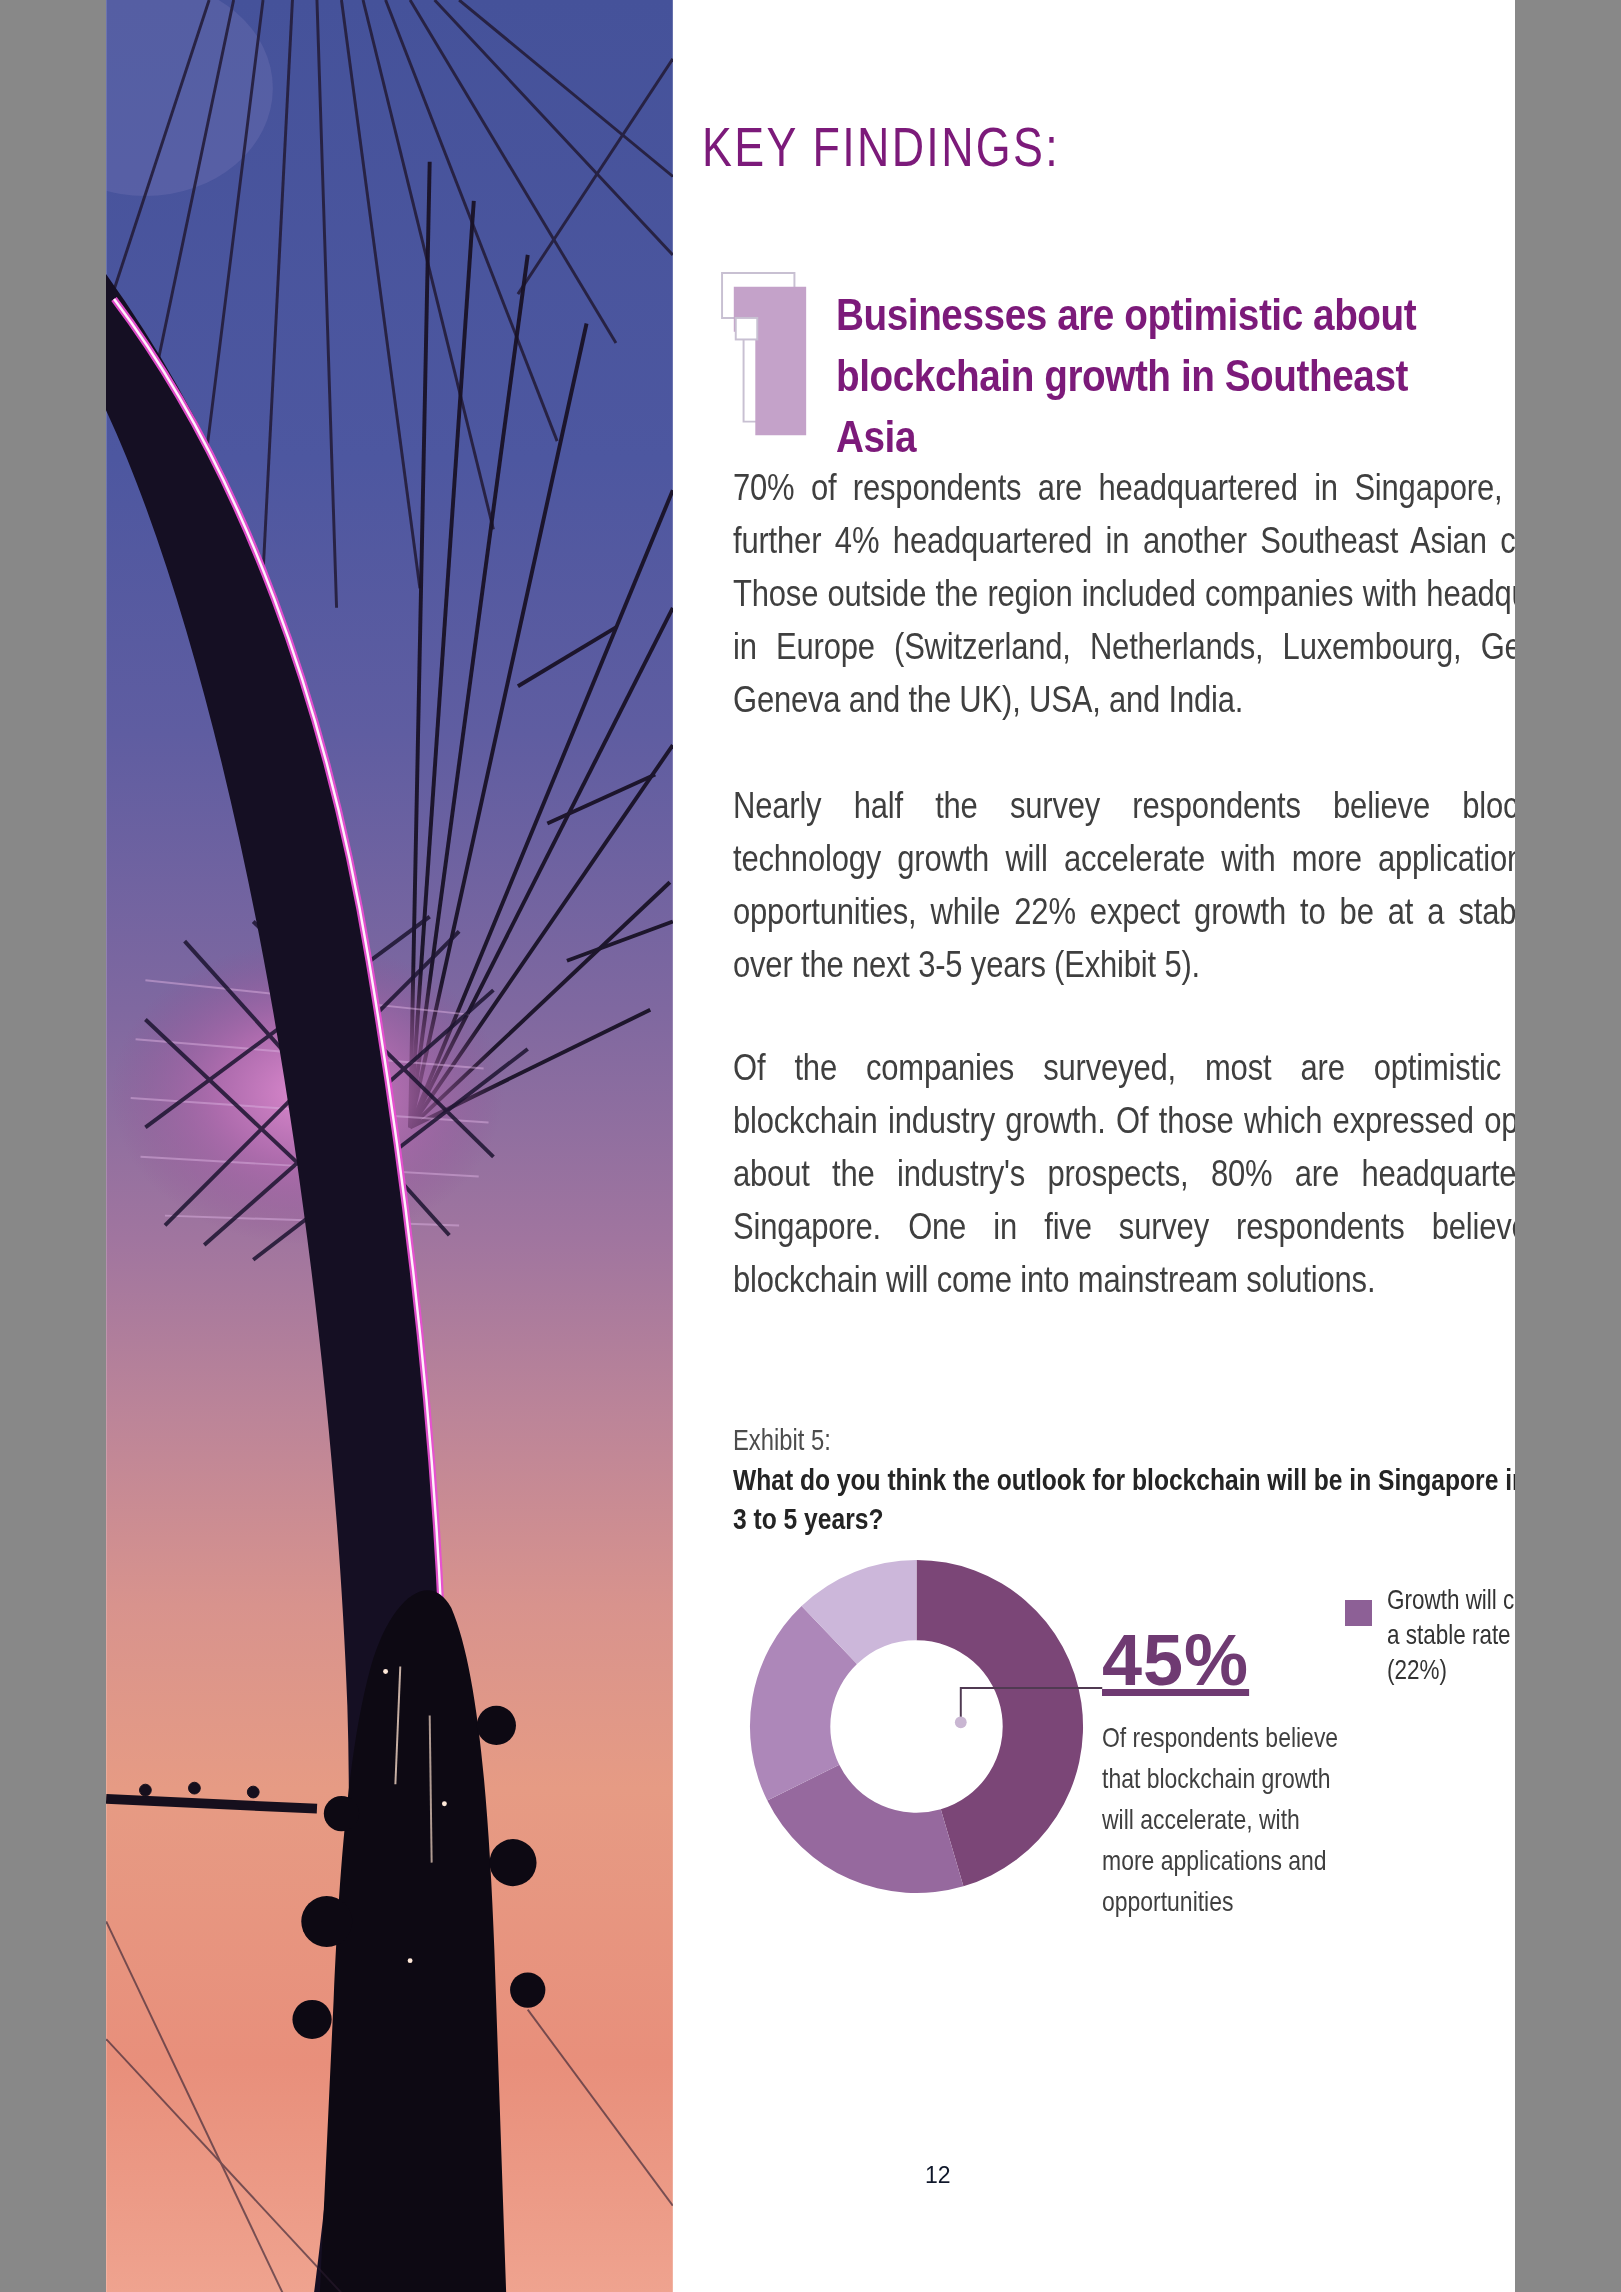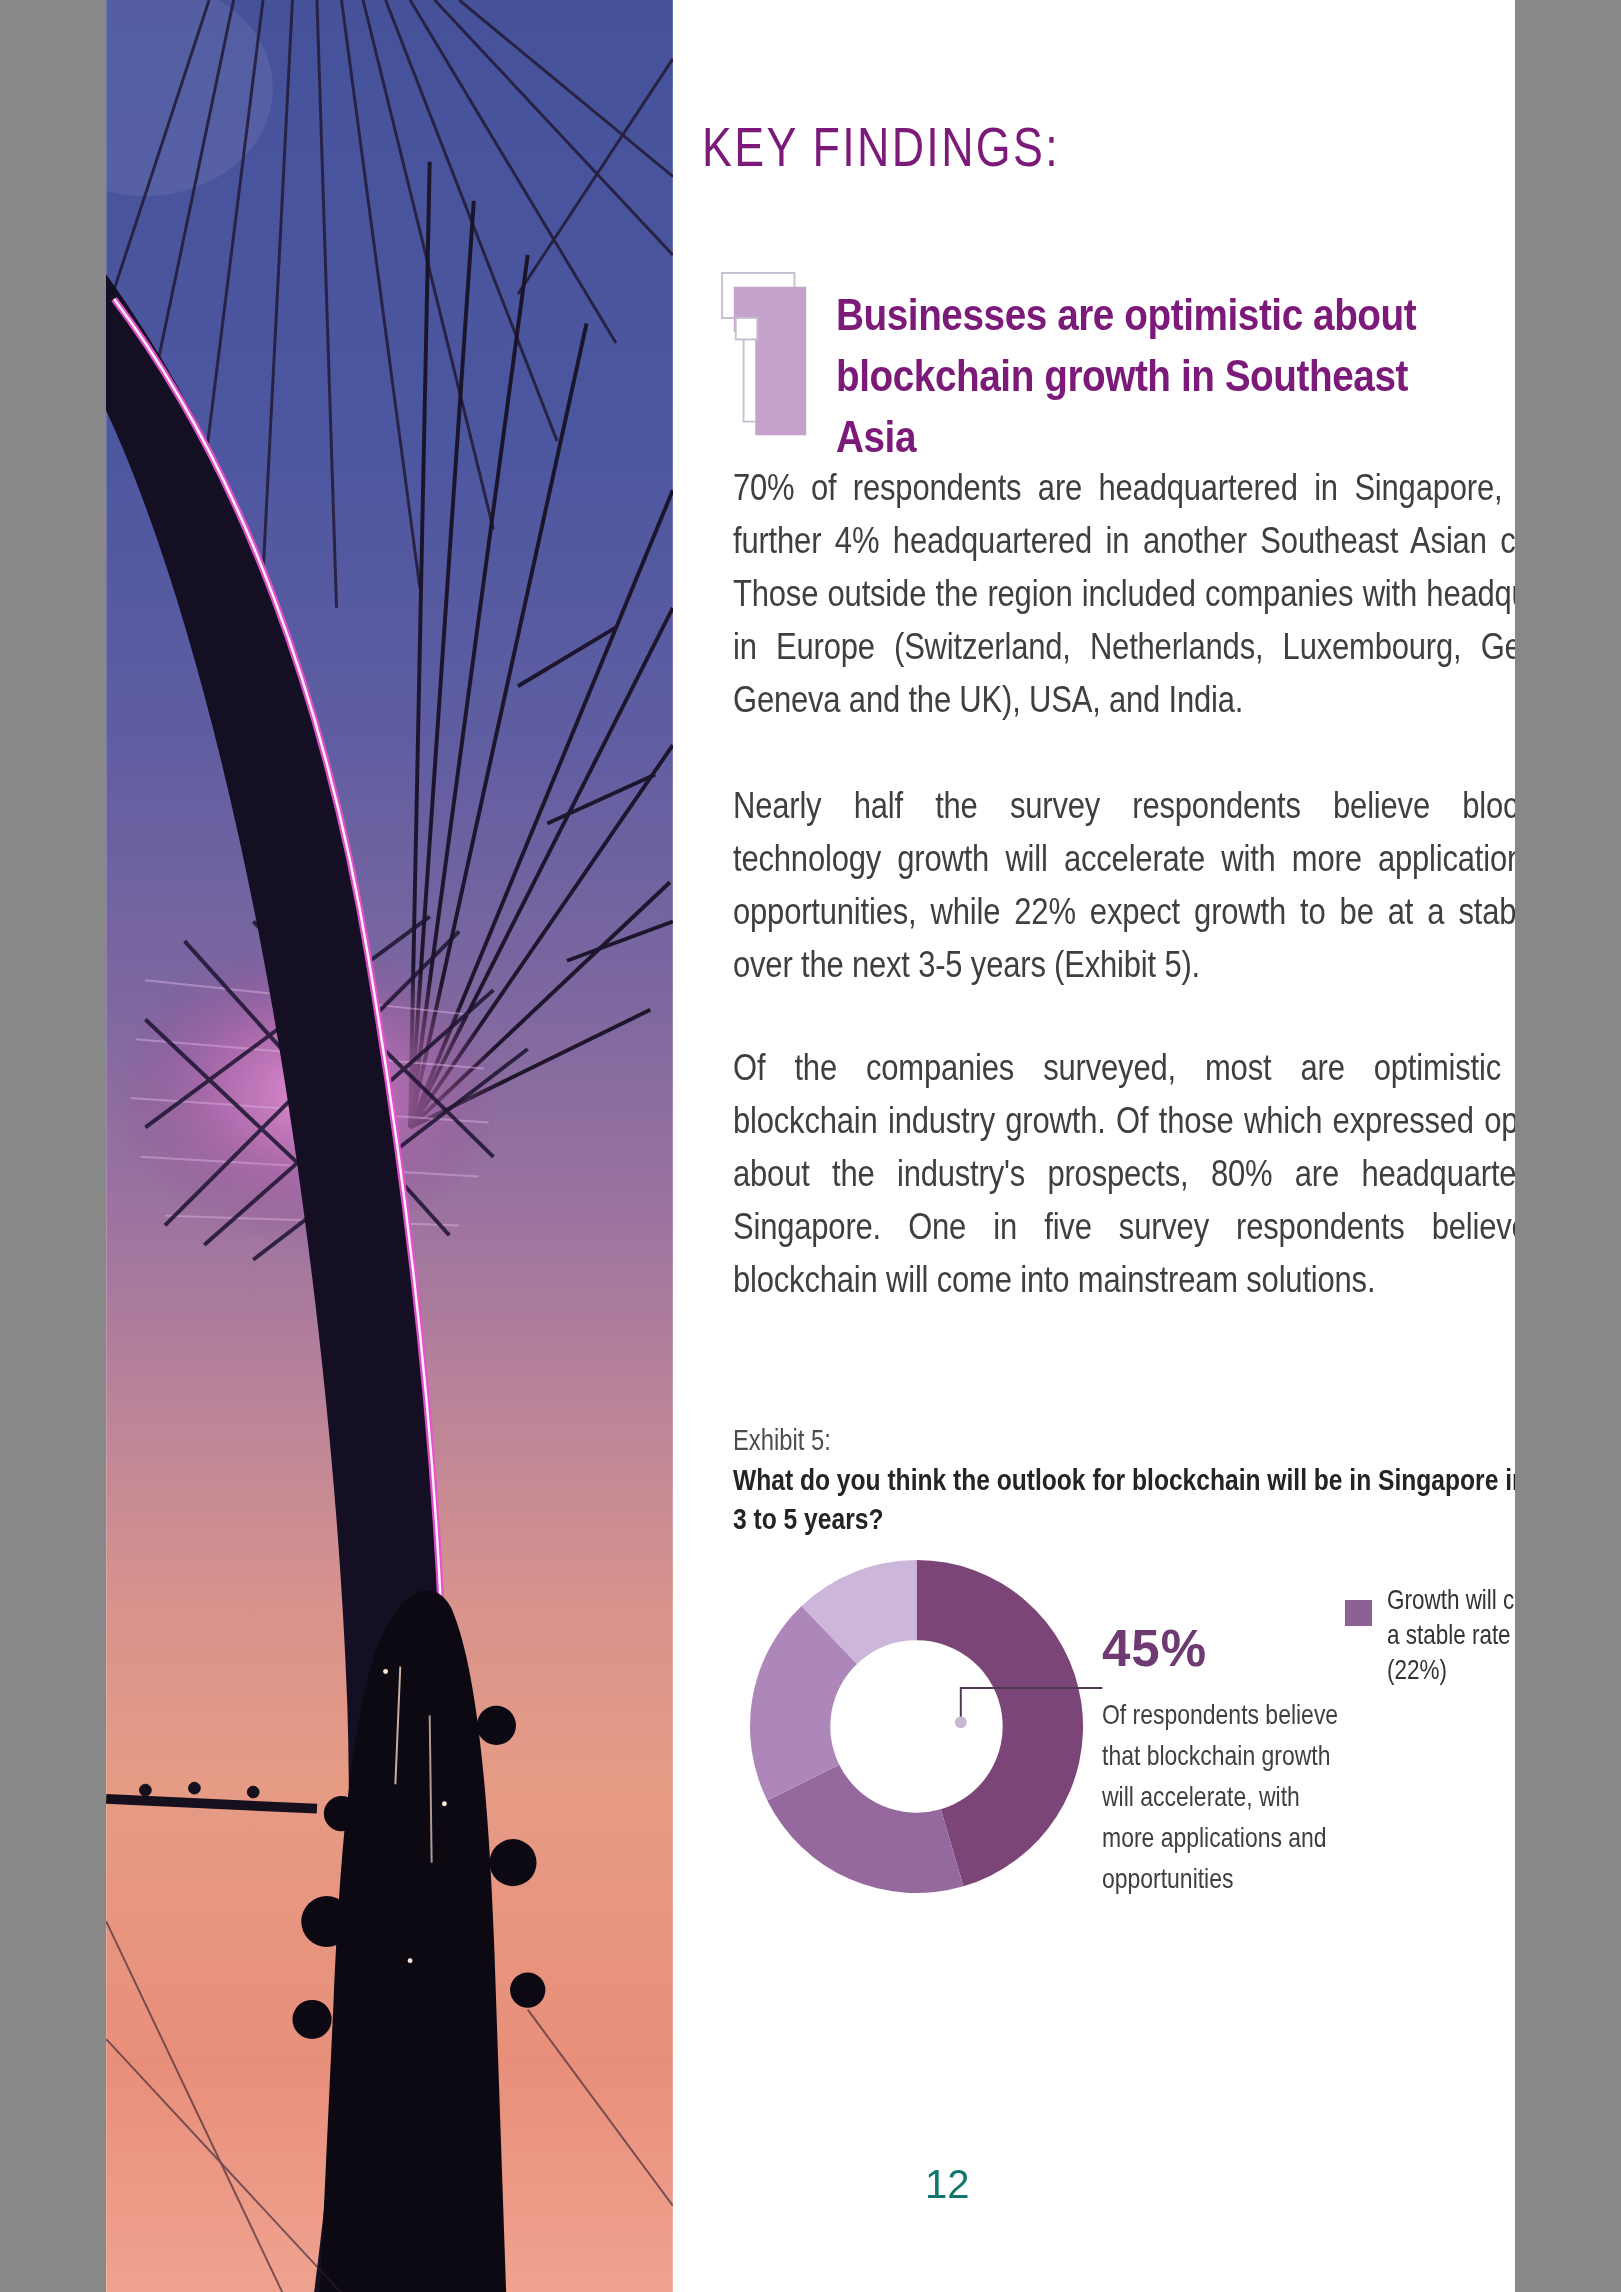--- a/index.html
+++ b/index.html
@@ -39,38 +39,39 @@
 
   .exhibit{ left:627px; top:1421px; width:1098px; transform:scaleX(.82); transform-origin:0 0; }
   .exhibit-label{ font-size:29px; line-height:39px; color:#4c4c4c; }
   .exhibit-question{ font-size:30px; line-height:39px; font-weight:bold; color:#242424; }
 
   .donut{ left:642px; top:1558px; width:337px; height:337px; }
   .callout-svg{ left:843px; top:1676px; }
 
   .pct-block{ left:996px; top:1619px; width:333px; }
   .pct-value{
-    font-size:51px; font-weight:bold; letter-spacing:1px;
+    font-size:72px; font-weight:bold; letter-spacing:1px;
     color:var(--stat-purple,#6f3a72);
+    text-decoration:underline;
   }
   .pct-caption{
     margin-top:15.7px; width:304px; font-size:28px; line-height:41px;
     color:var(--body-gray,#3f3f3f); transform:scaleX(.82); transform-origin:0 0;
   }
 
   .legend{ left:1239px; top:1582px; width:323px; }
   .legend-item{ display:flex; align-items:flex-start; margin-bottom:27.4px;justify-content:flex-end; }
   .swatch{ width:26.5px; height:26.5px; flex:0 0 26.5px; margin-top:17.6px; margin-right:15.7px; }
   .legend-text{
     font-size:27.4px; line-height:35px; color:#333333; width:294px;
     transform:scaleX(.82); transform-origin:0 0;
   }
   .legend-pct{ display:block; }
 
-  .page-number{ left:819px; top:2162px; font-size:40px; color:#0f766e; }
+  .page-number{ left:819px; top:2162px; font-size:23px; color:#0f172a; }
 </style>
 </head>
 <body>
 
 <div class="page">
 
   <svg class="photo" width="567" height="2293" viewBox="0 0 578 2339">
     <defs>
       <linearGradient id="sky" x1="0" y1="0" x2="0" y2="1">
         <stop offset="0" stop-color="#45529a"></stop>

